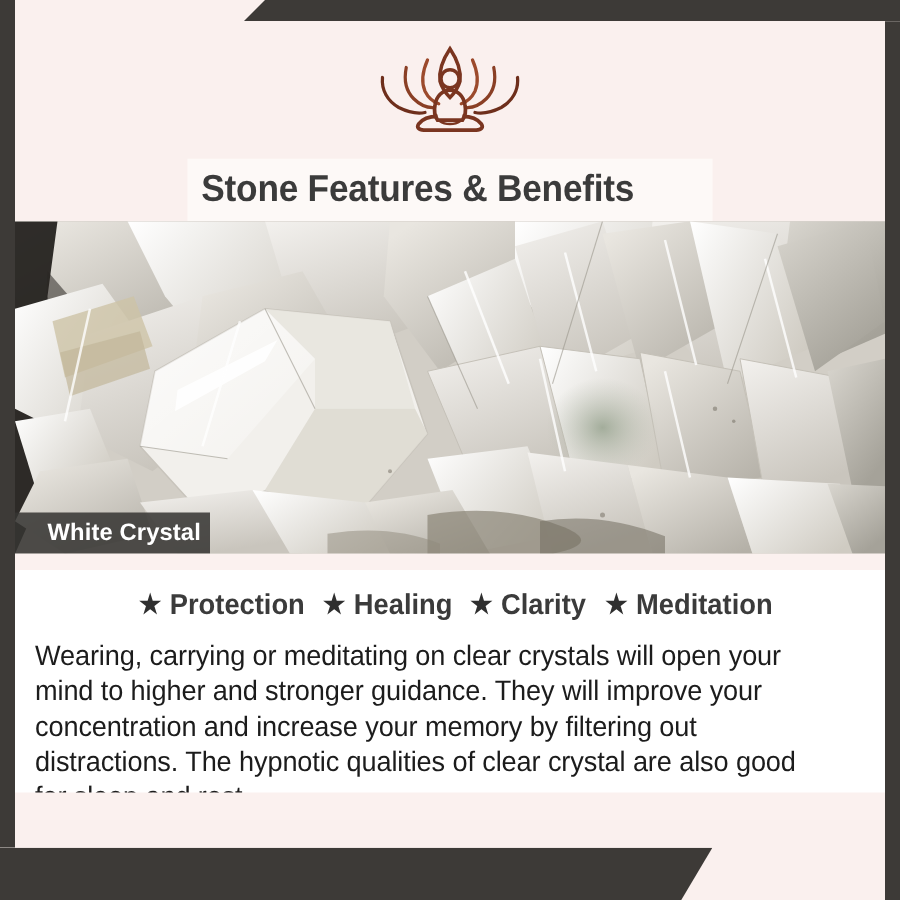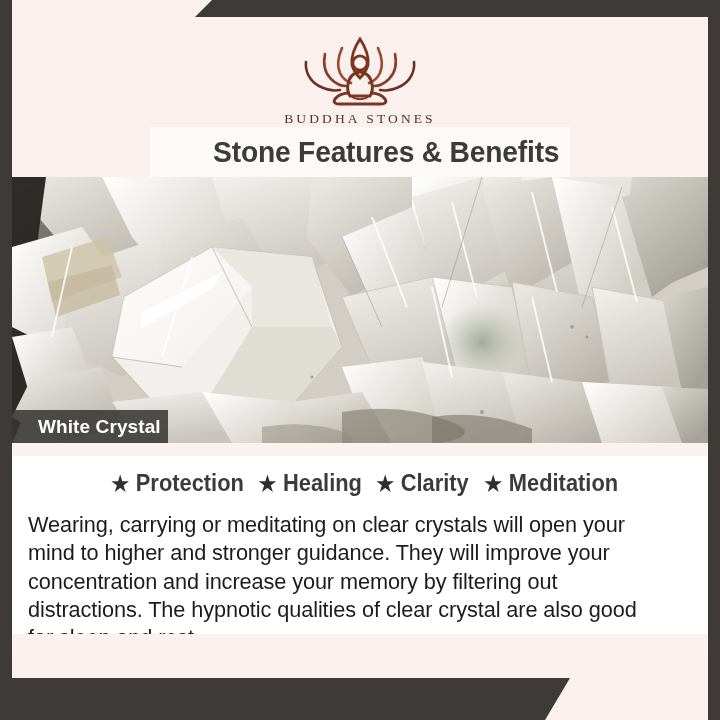--- a/index.html
+++ b/index.html
@@ -49,21 +49,21 @@
     font-family:"Liberation Serif", serif;
     font-size:13.5px;letter-spacing:3.1px;
     color:#4a332b;font-weight:400;
     white-space:nowrap;
   }
 
   
   .title-panel{
     position:absolute;left:138px;top:110px;width:420px;height:50px;
     background:#fdf9f7;
-    display:flex;align-items:center;justify-content:flex-end;
+    display:flex;align-items:center;justify-content:flex-start;
   }
   .title-text{
     font-family:"Liberation Sans Narrow","Liberation Sans",sans-serif;
     font-weight:bold;font-size:30px;color:#3b3b3b;
     letter-spacing:-0.2px;white-space:nowrap;
     transform:scaleX(0.94);
   }
 
   
   .photo{
@@ -146,21 +146,20 @@
           <path d="M30 31 C29 41 34 50 43 55 C51 59 59 60 64 59" stroke="#6e2f1c"></path>
           <path d="M138 31 C139 41 134 50 125 55 C117 59 109 60 104 59" stroke="#6e2f1c"></path>
         </g>
         <g fill="#7a3520">
           <circle cx="84" cy="32" r="7.2" fill="none" stroke="#7a3520" stroke-width="2.8"></circle>
           <path d="M84 41 C78 41 73 46 72 53 C71 58 72 62 74 65 L94 65 C96 62 97 58 96 53 C95 46 90 41 84 41 Z" fill="none" stroke="#7a3520" stroke-width="3"></path>
           <path d="M74 62 C68 62 62 64 59 68 C57 71 59 73 63 73 L105 73 C109 73 111 71 109 68 C106 64 100 62 94 62" fill="none" stroke="#7a3520" stroke-width="3"></path>
           <path d="M76 66 C80 69 88 69 92 66" fill="none" stroke="#7a3520" stroke-width="2"></path>
         </g>
       </svg>
-      <div class="logo-word">BUDDHA STONES</div>
     </div>
 
     <div class="title-panel">
       <div class="title-text">Stone Features &amp; Benefits</div>
     </div>
 
     <div class="photo">
       <svg viewBox="0 0 696 266" preserveAspectRatio="xMidYMid slice">
         <defs>
           <linearGradient id="gA" x1="0" y1="0" x2="0.4" y2="1">

